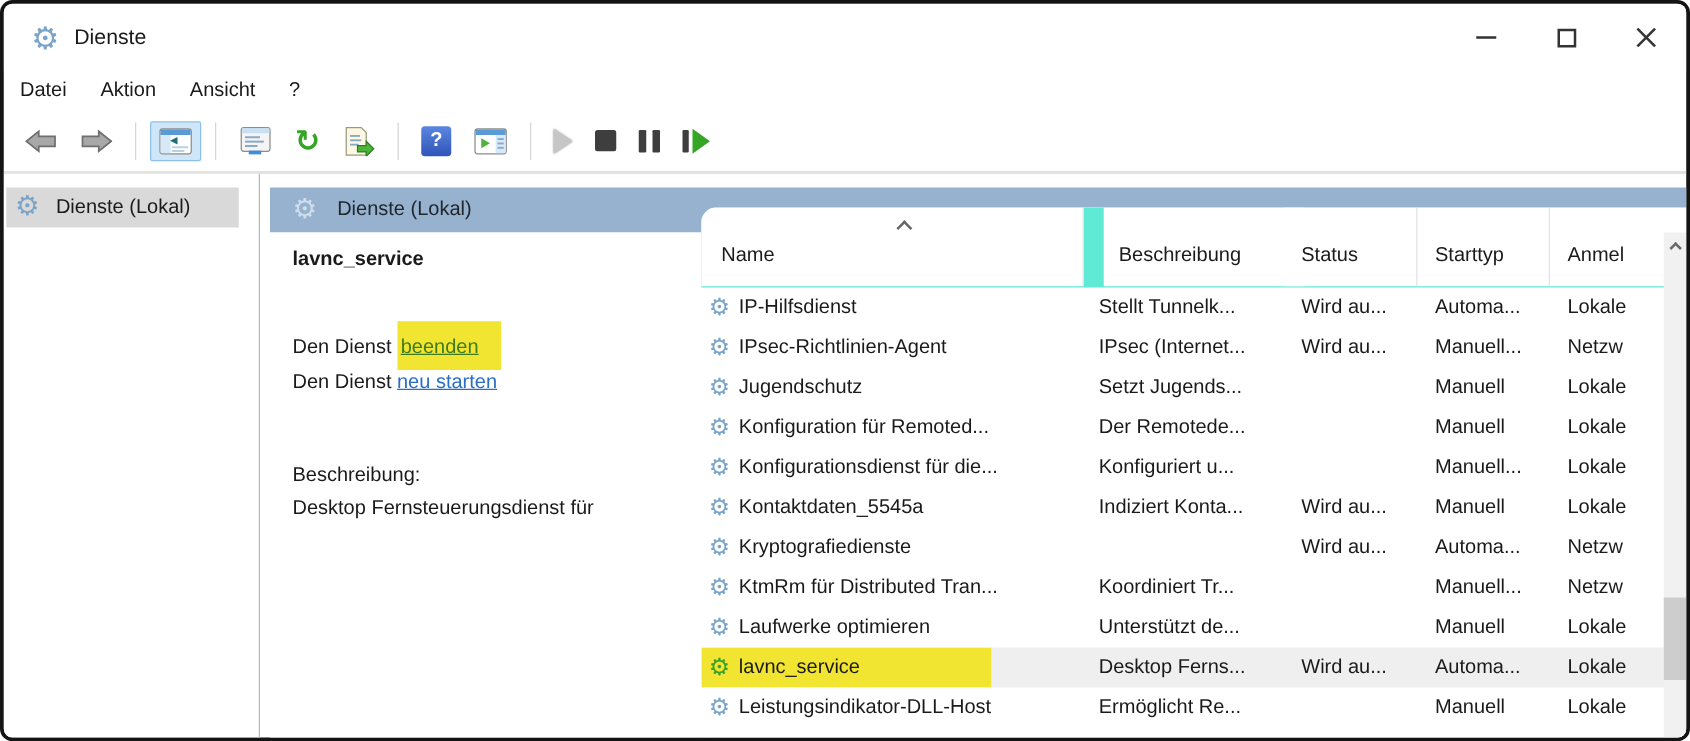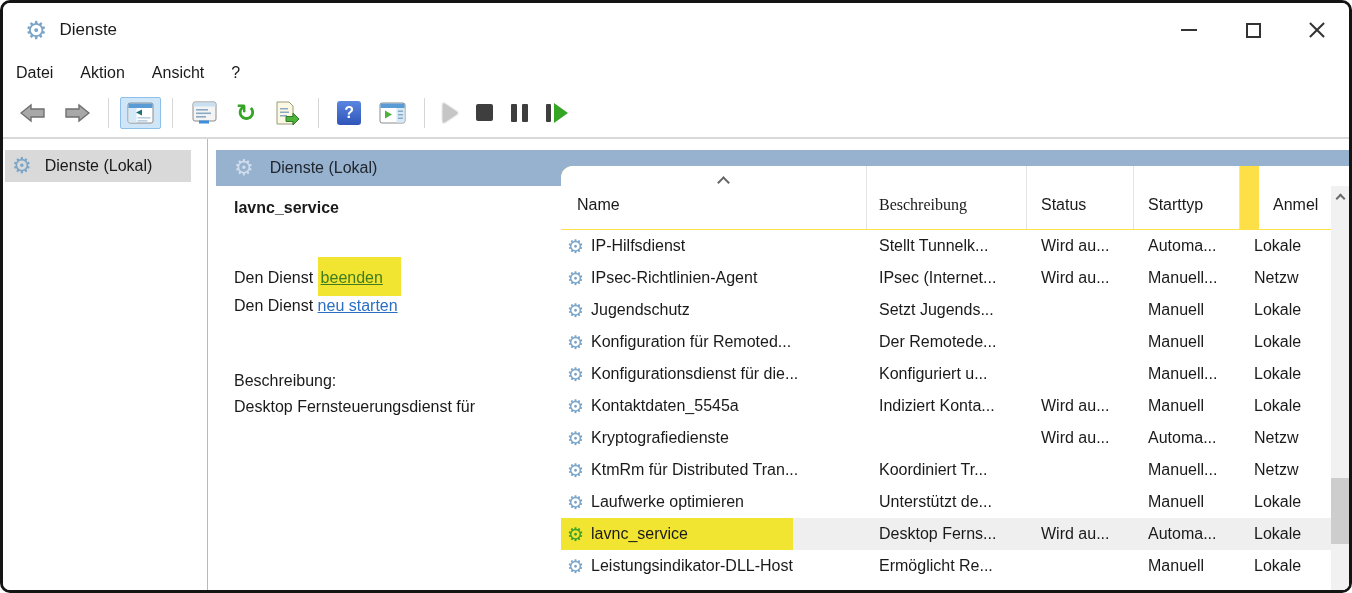--- a/index.html
+++ b/index.html
@@ -69,29 +69,29 @@
   .svc-name{margin-top:13px;font-size:16px;font-weight:bold;}
   .links{margin-top:40px;font-size:16px;line-height:28px;}
   .hl-box{display:inline-block;background:var(--highlight_yellow);padding:7px 18px 4px 3px;margin-bottom:-4px;text-align:right;}
   .link-green{color:var(--link_green);text-decoration:underline;cursor:pointer;}
   .link-blue{color:var(--link_blue);text-decoration:underline;cursor:pointer;}
   .desc{margin-top:48px;font-size:16px;line-height:26px;}
 
   
   .listview{position:absolute;left:345px;top:16px;right:0;bottom:0;background:#fff;
             border-top-left-radius:12px;overflow:hidden;}
-  .lv-header{position:absolute;left:0;top:0;right:0;height:64px;background:#fde047;}
+  .lv-header{position:absolute;left:0;top:0;right:0;height:64px;background:#5eead4;}
   .hcell{position:absolute;top:0;bottom:1px;font-size:16px;padding-top:30px;background:#fff;
          border-right:1px solid #e3e3e3;white-space:nowrap;overflow:hidden;}
   .hcell:last-child{border-right:none;}
   .h-name{left:0;width:306px;padding-left:16px;}
-  .h-beschr{left:306px;width:160px;padding-left:12px;font-family:Liberation Serif, serif;}
+  .h-beschr{left:322px;width:160px;padding-left:12px;}
   .h-status{left:466px;width:107px;padding-left:14px;}
   .h-starttyp{left:573px;width:106px;padding-left:14px;}
-  .h-anmelden{left:698px;right:0;padding-left:14px;}
+  .h-anmelden{left:679px;right:0;padding-left:14px;}
   .chev-up{position:absolute;left:158px;top:12px;width:9px;height:9px;
            border-left:2px solid #666;border-top:2px solid #666;transform:rotate(45deg);}
 
   .rows{position:absolute;left:0;top:64px;right:0;bottom:0;overflow:hidden;}
   .row{position:relative;height:32px;white-space:nowrap;}
   .row.sel{background:var(--selected_row);}
   .cell{position:absolute;top:0;height:32px;line-height:32px;font-size:16px;overflow:hidden;white-space:nowrap;}
   .c-name{left:0;width:306px;}
   .namebox{display:inline-flex;align-items:center;height:32px;padding:0 10px 0 6px;}
   .row.hl .namebox{background:var(--highlight_yellow);min-width:232px;}

